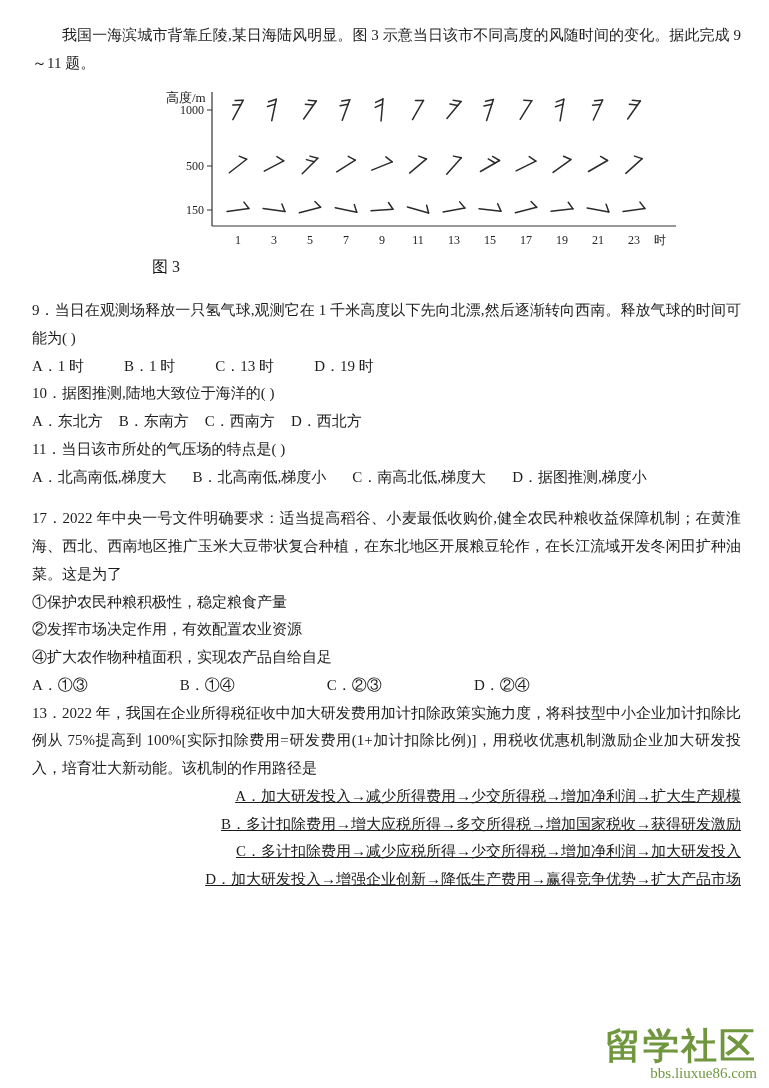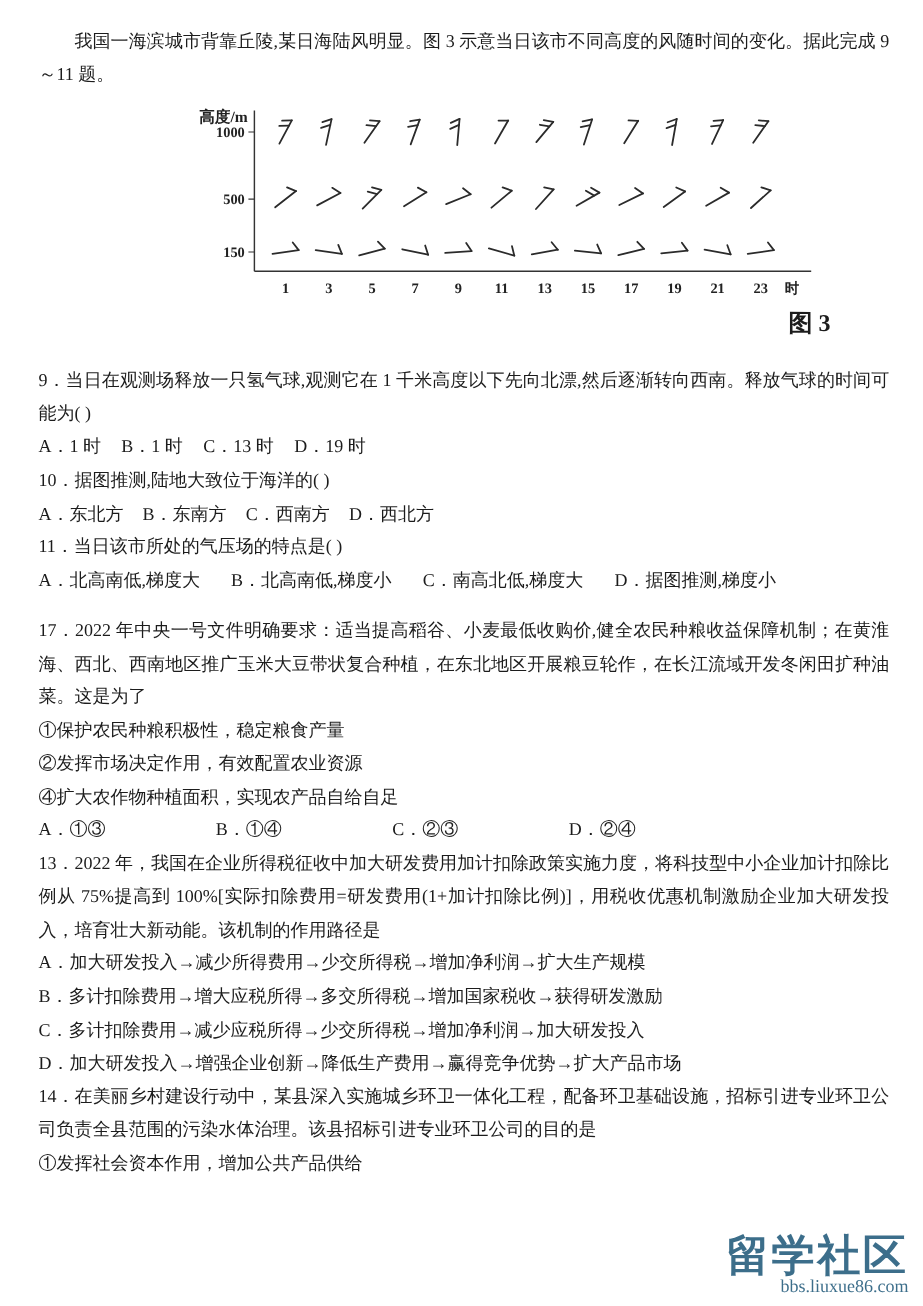--- a/index.html
+++ b/index.html
@@ -8,37 +8,37 @@
     width: 769px; height: 1088px;
     background: #ffffff;
     color: #1c1c1c;
     font-family: "Liberation Serif", "DejaVu Serif", serif;
     position: relative;
     overflow: hidden;
   }
   .page { padding: 22px 28px 0 32px; font-size: 15px; line-height: 1.85; }
   .intro { margin: 0; text-indent: 2em; text-align: justify; }
 
-  .chart-block { margin: 6px 0 16px 120px; width: 540px; font-weight: bold; }
+  .chart-block { margin: 6px 0 16px 120px; width: 540px; }
   #chart-svg { display: block; }
-  .caption { text-align: right; font-size: 20px; margin-top: 2px; }
+  .caption { text-align: left; font-size: 16px; margin-top: 2px; }
 
   #questions { margin-top: 6px; }
   .question p { margin: 0; text-align: justify; }
-  .question .opt-row { text-align: left; }
+  .question .opt-row { text-align: right; text-decoration: underline; }
   .q-12 { margin-top: 14px; }
   .options { display: flex; flex-wrap: wrap; }
   .gap-sm { gap: 16px; }
   .gap-md { gap: 26px; }
-  .gap-lg { gap: 17px; }
+  .gap-lg { gap: 40px; }
   .gap-xl { gap: 92px; }
 
   .watermark {
     position: absolute; right: 12px; bottom: 6px;
-    text-align: right; color: #0c4a6e; opacity: 0.8; line-height: 1.05;
+    text-align: right; color: #4d7c0f; opacity: 0.8; line-height: 1.05;
   }
   .wm1 { font-size: 36px; font-weight: bold; letter-spacing: 2px; }
   .wm2 { font-size: 15px; }
 </style>
 </head>
 <body>
 
 <div class="page">
 
   <p class="intro">我国一海滨城市背靠丘陵,某日海陆风明显。图 3 示意当日该市不同高度的风随时间的变化。据此完成 9～11 题。</p>
@@ -267,24 +267,20 @@
           <span>D．②④</span>
         </div>
       </div>
       <div class="question q-13">
         <p class="stem">13．2022 年，我国在企业所得税征收中加大研发费用加计扣除政策实施力度，将科技型中小企业加计扣除比例从 75%提高到 100%[实际扣除费用=研发费用(1+加计扣除比例)]，用税收优惠机制激励企业加大研发投入，培育壮大新动能。该机制的作用路径是</p>
         <p class="opt-row">A．加大研发投入→减少所得费用→少交所得税→增加净利润→扩大生产规模</p>
         <p class="opt-row">B．多计扣除费用→增大应税所得→多交所得税→增加国家税收→获得研发激励</p>
         <p class="opt-row">C．多计扣除费用→减少应税所得→少交所得税→增加净利润→加大研发投入</p>
         <p class="opt-row">D．加大研发投入→增强企业创新→降低生产费用→赢得竞争优势→扩大产品市场</p>
       </div>
-      <div class="question q-14">
-        <p class="stem">14．在美丽乡村建设行动中，某县深入实施城乡环卫一体化工程，配备环卫基础设施，招标引进专业环卫公司负责全县范围的污染水体治理。该县招标引进专业环卫公司的目的是</p>
-        <p class="item">①发挥社会资本作用，增加公共产品供给</p>
-      </div>
     </div>
 
   <div class="watermark">
     <div class="wm1">留学社区</div>
     <div class="wm2">bbs.liuxue86.com</div>
   </div>
 
 </div>
 
 </body></html>

